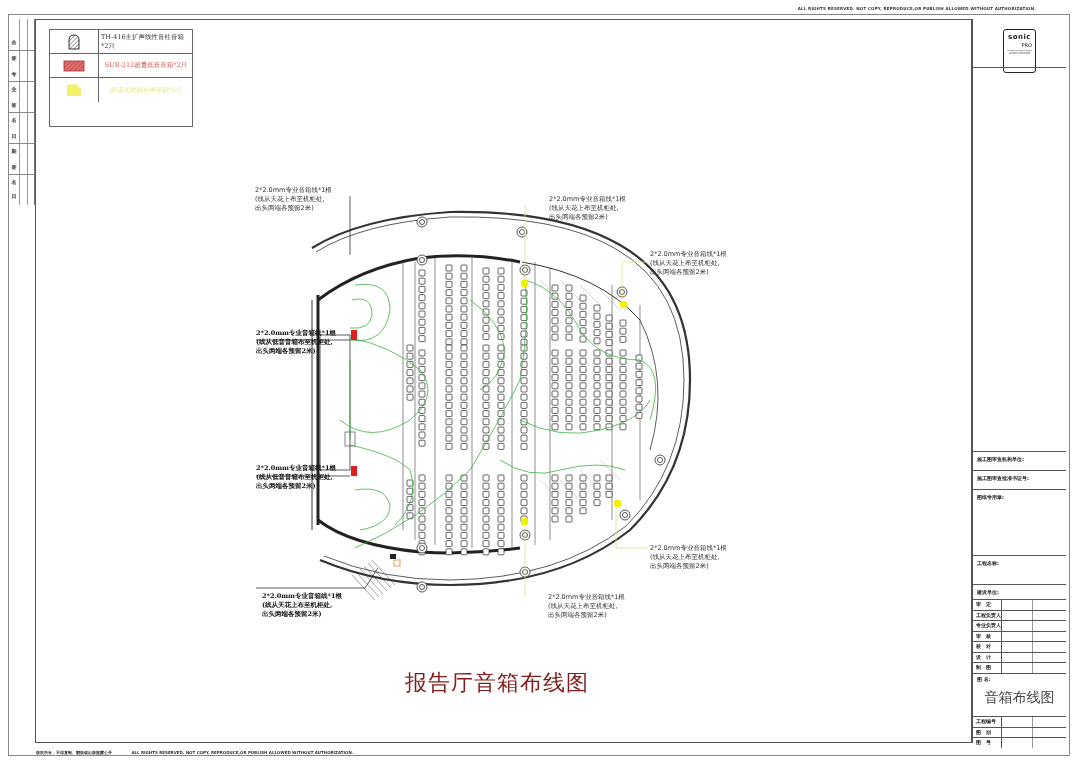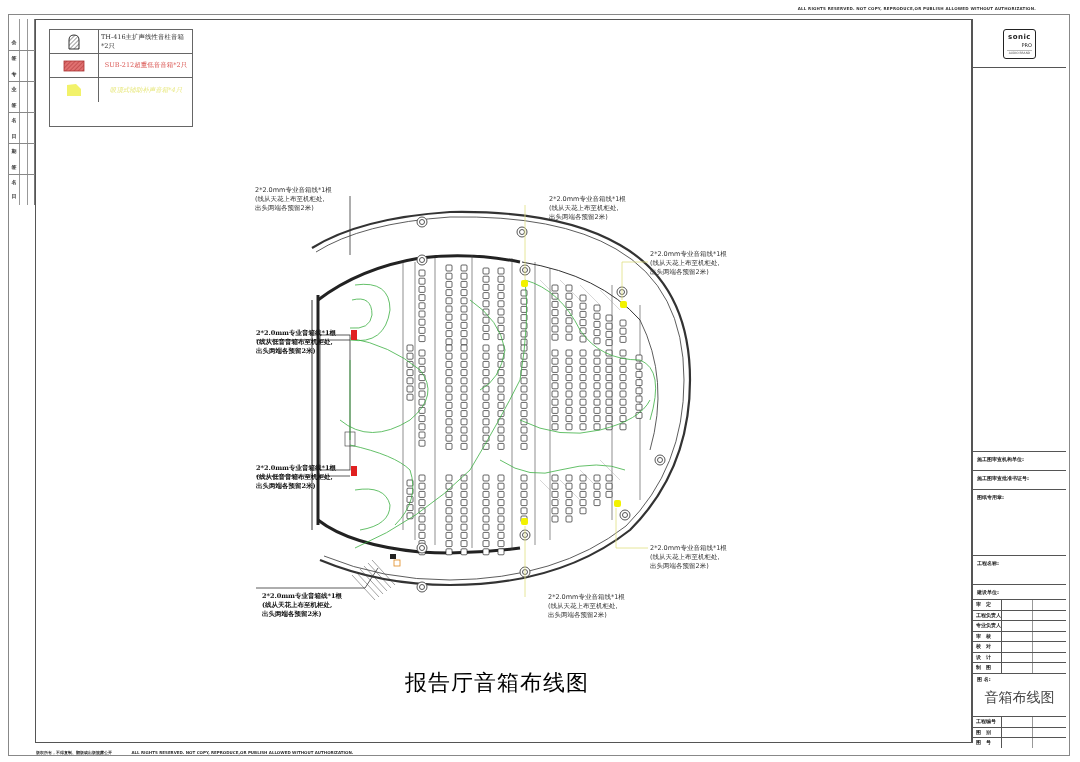--- a/index.html
+++ b/index.html
@@ -18,34 +18,34 @@
   
   .legend{left:49px;top:29px;width:144px;height:98px;border:1px solid #666;box-sizing:border-box;background:#fff;}
   .legend-title{height:26px;border-bottom:1px solid #666;text-align:center;font-family:"DejaVu Serif",serif;font-size:14px;line-height:26px;color:#222;}
   .legend-row{position:relative;height:24px;border-bottom:1px solid #666;box-sizing:border-box;}
   .legend-row:last-child{border-bottom:none;font-style:italic;}
   .legend-sym{position:absolute;left:0;top:0;width:49px;height:100%;border-right:1px solid #666;box-sizing:border-box;display:flex;align-items:center;justify-content:center;}
   .legend-text{position:absolute;left:51px;right:1px;top:0;height:100%;font-family:"DejaVu Serif",serif;font-size:6.5px;display:flex;align-items:center;justify-content:center;text-align:left;line-height:9px;}
   
   .tb{left:972px;top:19px;width:93px;height:724px;border-left:1px solid #555;box-sizing:border-box;}
   .tb-row{position:absolute;left:0;width:93px;border-top:1px solid #555;box-sizing:border-box;font-size:5px;font-weight:bold;color:#222;padding-left:4px;}
-  .logo{position:absolute;left:30px;top:10px;width:33px;height:30px;border:1.5px solid #222;border-radius:3px;box-sizing:border-box;text-align:center;}
+  .logo{position:absolute;left:30px;top:10px;width:33px;height:44px;border:1.5px solid #222;border-radius:3px;box-sizing:border-box;text-align:center;}
   .logo .l1{font-size:7px;font-weight:bold;line-height:9px;margin-top:3px;letter-spacing:0.5px;}
   .logo .l2{font-size:5px;line-height:6px;text-align:right;padding-right:3px;}
   .logo .l3{font-size:3px;line-height:5px;color:#555;border-top:1px solid #bbb;margin:2px 3px 0;}
   .sig-grid{position:absolute;left:0;width:93px;}
   .sig-row{position:relative;height:10.5px;border-top:1px solid #555;box-sizing:border-box;}
   .sig-row .lbl{position:absolute;left:3px;top:1px;font-size:5px;font-weight:bold;letter-spacing:0;}
   .sig-row .c1{position:absolute;left:28px;top:0;bottom:0;border-left:1px solid #555;}
   .sig-row .c2{position:absolute;left:59px;top:0;bottom:0;border-left:1px solid #999;}
   .drawing-title{position:absolute;left:0;width:93px;text-align:center;font-family:Liberation Sans, sans-serif;font-size:14px;color:#444;}
   
   .note{font-size:6.5px;line-height:9px;color:#333;white-space:nowrap;}
   .note.bold{font-family:"DejaVu Serif",serif;font-weight:bold;color:#111;}
-  .main-title{left:405px;top:668px;font-family:"DejaVu Serif",serif;font-size:22px;color:#000000;letter-spacing:1px;}
+  .main-title{left:405px;top:668px;font-family:"DejaVu Serif",serif;font-size:22px;color:#7f1d1d;letter-spacing:1px;}
 </style>
 </head>
 <body>
 
 <div class="abs frame-outer"></div>
 <div class="abs frame-inner"></div>
 
 <div class="abs top-note">ALL RIGHTS RESERVED. NOT COPY, REPRODUCE,OR PUBLISH ALLOWED WITHOUT AUTHORIZATION.</div>
 
 <div class="abs left-strip">

